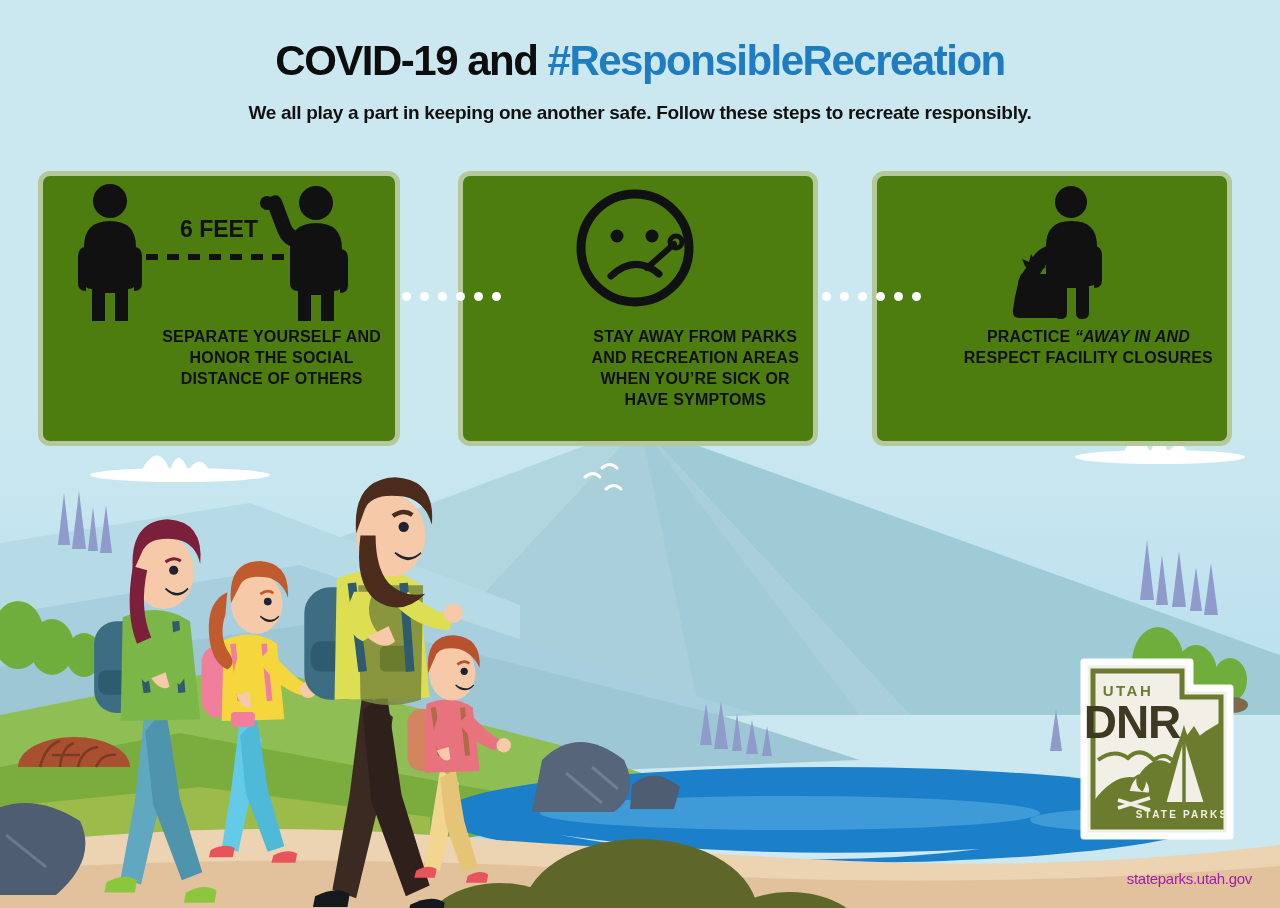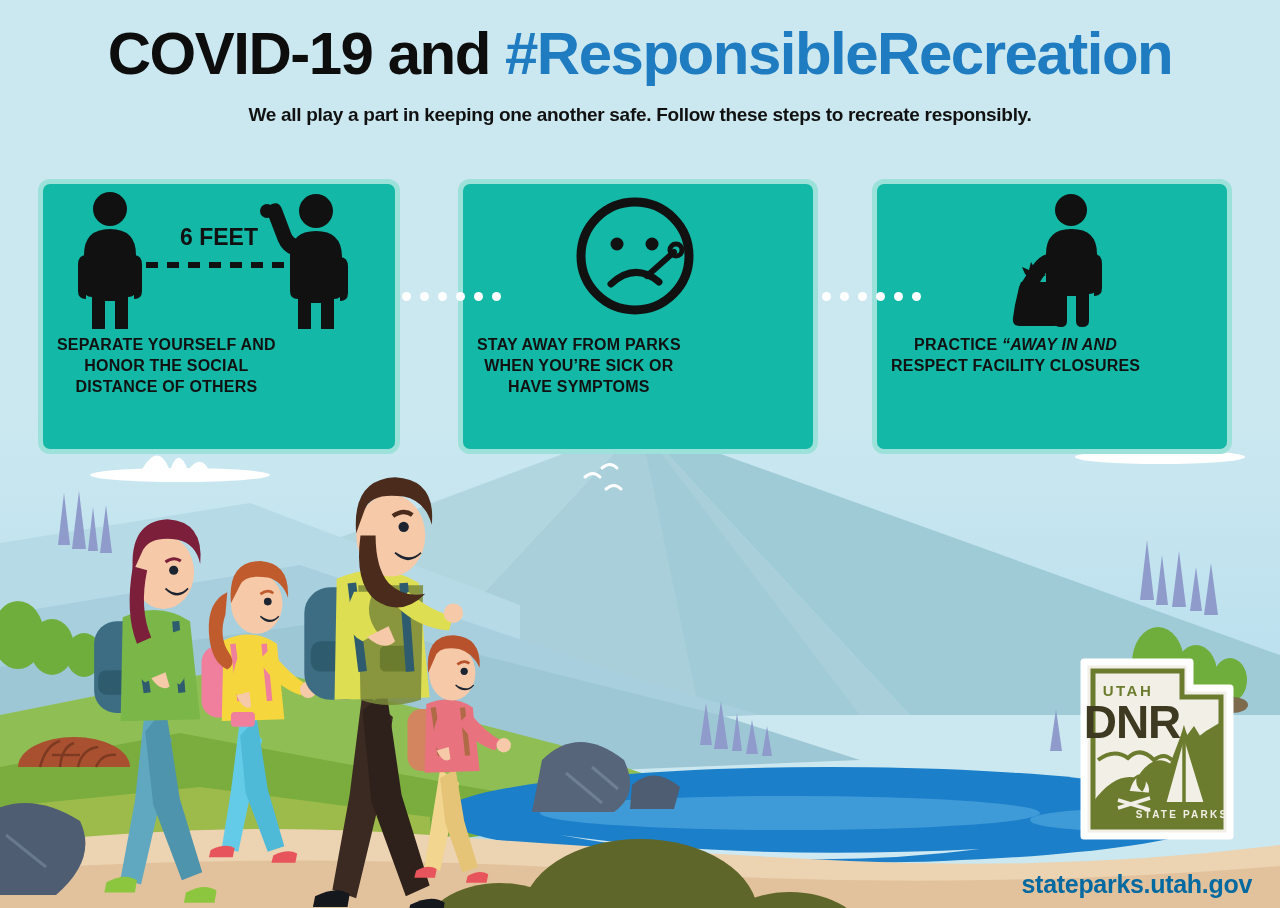--- a/index.html
+++ b/index.html
@@ -17,38 +17,38 @@
     overflow:hidden;
   }
 
   
   .scene { position:absolute; left:0; top:415px; width:1280px; height:493px; overflow:hidden; }
   .scene svg { display:block; }
 
   
   .header { position:absolute; left:0; top:0; width:1280px; text-align:center; z-index:20; }
   .title {
-    font-size:60px; font-weight:bold; letter-spacing:-1.5px;
-    line-height:1; color:#0d0d0d; padding-top:24px;
+    font-size:42px; font-weight:bold; letter-spacing:-1.5px;
+    line-height:1; color:#0d0d0d; padding-top:40px;
     white-space:nowrap;
   }
   .title .accent { color:#1f7cc0; }
   .subtitle {
     margin-top:20px; font-size:19px; font-weight:bold;
     color:#111; letter-spacing:-0.3px;
   }
 
   
   .cards { position:absolute; left:0; top:163px; width:1280px; height:275px; z-index:20; }
   .card {
-    position:absolute; top:16px; height:275px;
-    background:#14b8a6;
+    position:absolute; top:8px; height:275px;
+    background:#4d7c0f;
     border:5px solid rgba(255,255,255,.58);
     border-radius:12px;
-    display:flex; flex-direction:column; align-items:flex-start;
+    display:flex; flex-direction:column; align-items:flex-end;
   }
   .card.c1 { left:38px;  width:362px; }
   .card.c2 { left:458px; width:360px; }
   .card.c3 { left:872px; width:360px; }
 
   .card-icon { height:150px; display:flex; align-items:center; justify-content:center; width:100%; }
   .card-text {
     font-size:16px; font-weight:bold; color:#111;
     text-align:center; line-height:1.32; letter-spacing:.2px;
     padding:0 14px;
@@ -58,21 +58,21 @@
   
   .dots { position:absolute; top:292px; display:flex; gap:9px; z-index:21; }
   .dots.d1 { left:402px; }
   .dots.d2 { left:822px; }
   .dots i { display:block; width:9px; height:9px; border-radius:50%; background:#ffffff; }
 
   
   .logo-wrap { position:absolute; left:1072px; top:654px; z-index:25; }
   .site-url {
     position:absolute; right:28px; top:870px; z-index:25;
-    font-size:25px; font-weight:bold; color:#0369a1; letter-spacing:-.3px;
+    font-size:15px; font-weight:normal; color:#a21caf; letter-spacing:-.3px;
   }
 </style>
 </head>
 <body>
 
 <div id="poster">
 
   <div class="scene">
     <svg width="1280" height="493" viewBox="0 0 1280 493" xmlns="http://www.w3.org/2000/svg">
       <defs>
@@ -320,20 +320,21 @@
           <circle cx="62" cy="62" r="54" fill="none" stroke="#111" stroke-width="9"></circle>
           <circle cx="44" cy="50" r="6.5" fill="#111"></circle>
           <circle cx="79" cy="50" r="6.5" fill="#111"></circle>
           <path d="M38 90 q24 -22 48 -2" fill="none" stroke="#111" stroke-width="7" stroke-linecap="round"></path>
           <line x1="74" y1="82" x2="101" y2="58" stroke="#111" stroke-width="6" stroke-linecap="round"></line>
           <circle cx="103" cy="56" r="6" fill="none" stroke="#111" stroke-width="5"></circle>
         </svg>
       </div>
       <div class="card-text">
         <div>STAY AWAY FROM PARKS</div>
+        <div>AND RECREATION AREAS</div>
         <div>WHEN YOU’RE SICK OR</div>
         <div>HAVE SYMPTOMS</div>
       </div>
     </div>
 
     <div class="card c3">
       <div class="card-icon">
         <svg width="130" height="135" viewBox="0 0 130 135">
           <g fill="#111">
             <circle cx="84" cy="18" r="16"></circle>

